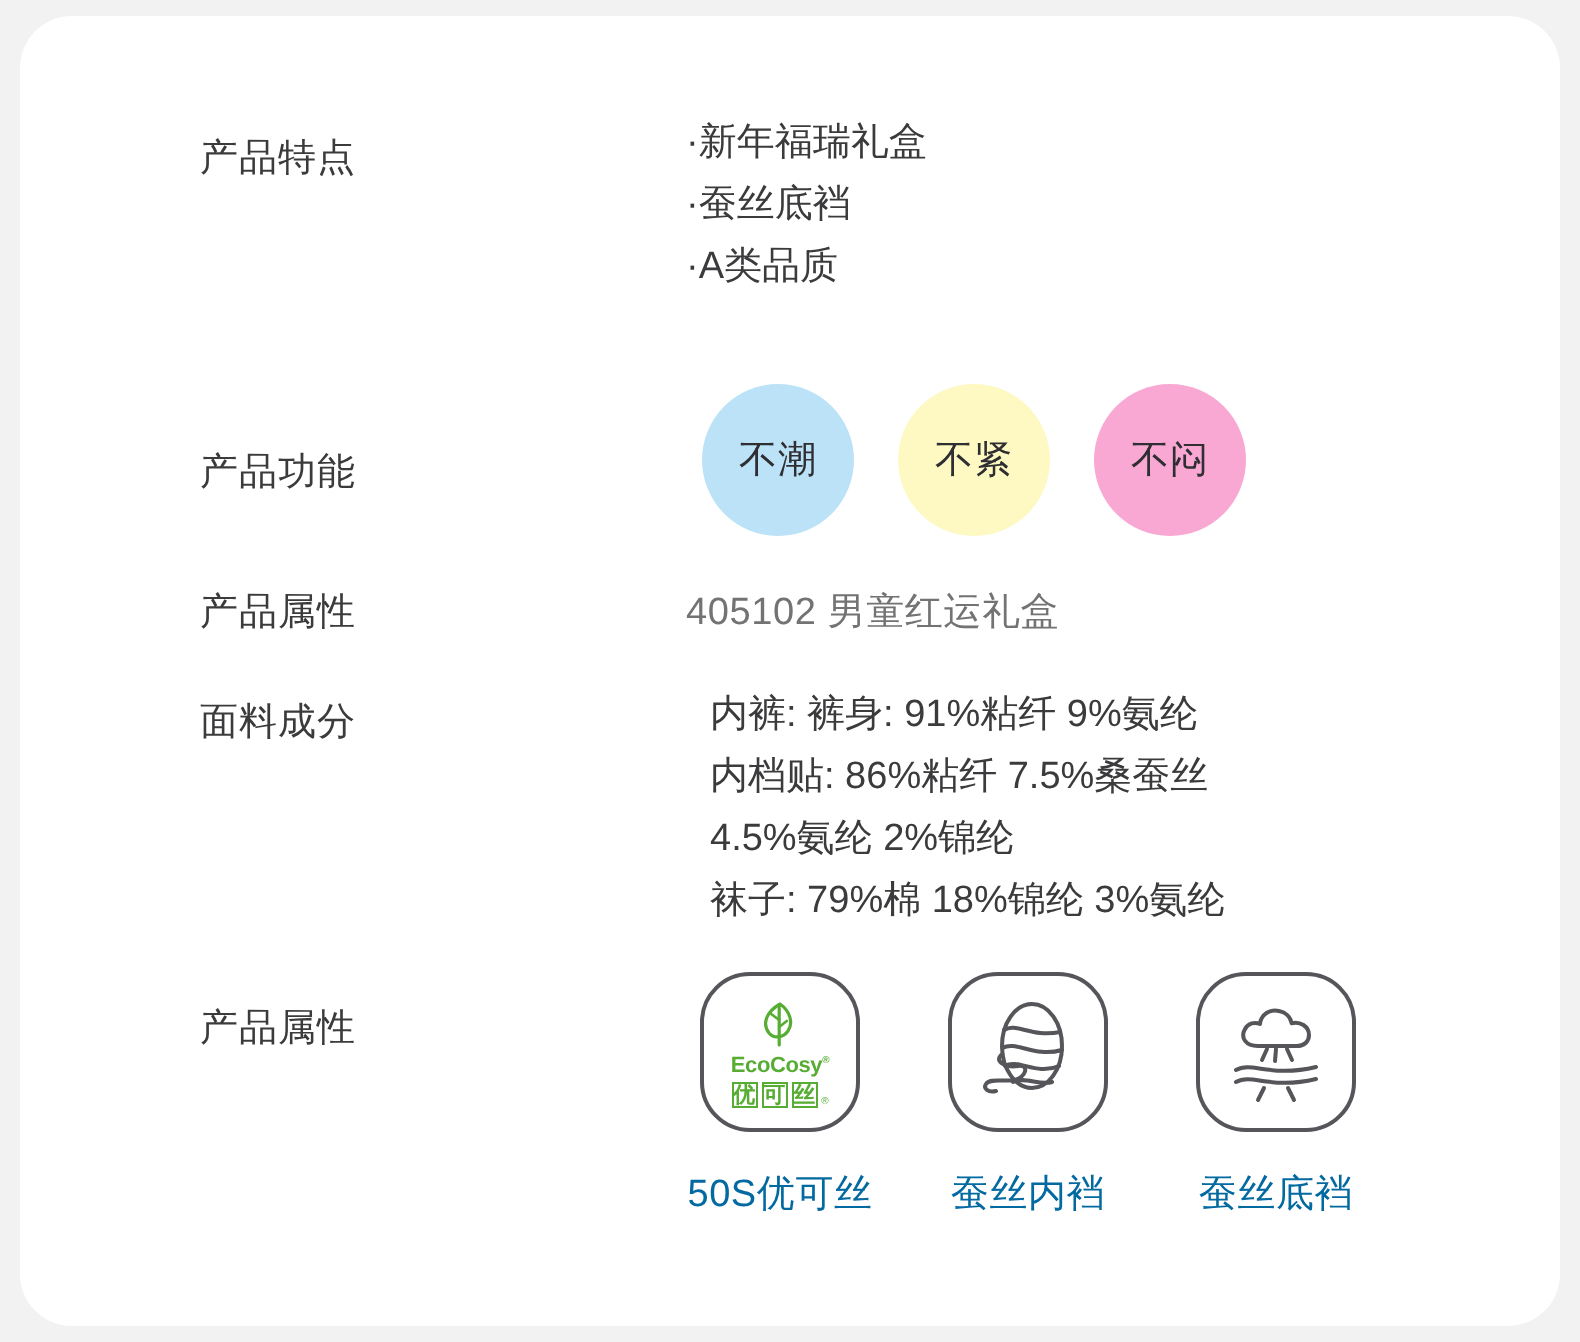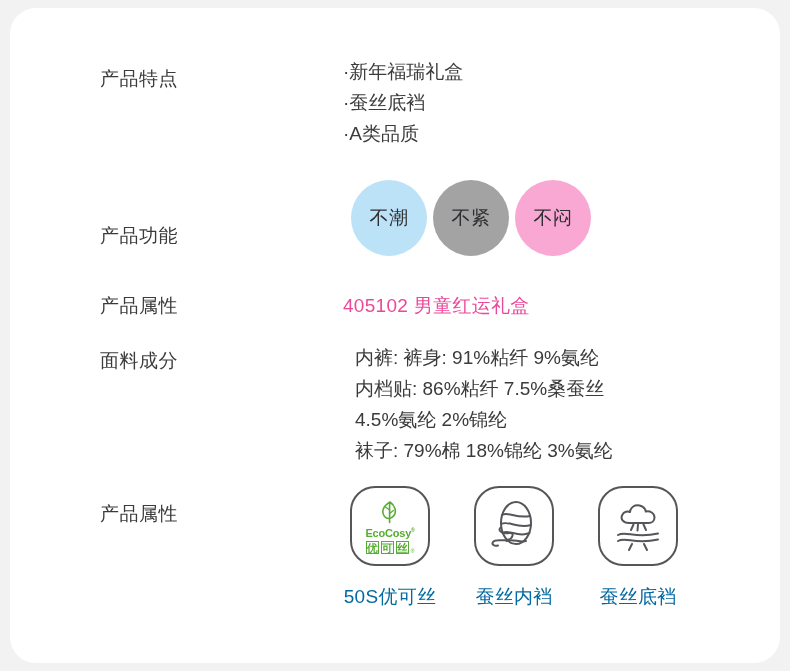--- a/index.html
+++ b/index.html
@@ -34,21 +34,21 @@
     font-size: 19px;
     color: #3b3b3d;
     letter-spacing: 0.5px;
     white-space: nowrap;
     margin-left: 44px;
   }
   .spec-value {
     position: absolute;
     left: 333px;
     font-size: 19px;
-    color: #ec4899;
+    color: #737373;
     letter-spacing: 0.3px;
     white-space: nowrap;
   }
 
   
   #row-features { top: 48px; }
   #features-label { top: 10px; }
   #features-list {
     position: absolute;
     left: 333px;
@@ -60,23 +60,23 @@
     line-height: 31px;
     white-space: nowrap;
   }
 
   
   #row-functions { top: 172px; }
   #functions-label { top: 43px; }
   #functions-badges {
     position: absolute;
     left: 341px;
-    top: 0;
-    display: flex;
-    gap: 6px;
+    top: 12px;
+    display: flex;
+    gap: 22px;
   }
   .func-badge {
     width: 76px;
     height: 76px;
     border-radius: 50%;
     display: flex;
     align-items: center;
     justify-content: center;
     font-size: 19px;
     color: #2f2f33;
@@ -185,21 +185,21 @@
       <div class="feature-item">·新年福瑞礼盒</div>
       <div class="feature-item">·蚕丝底裆</div>
       <div class="feature-item">·A类品质</div>
     </div>
   </div>
 
   <div class="spec-row" id="row-functions">
     <div class="spec-label" id="functions-label">产品功能</div>
     <div id="functions-badges">
       <div class="func-badge" id="badge-0" style="background: rgb(188, 226, 247);">不潮</div>
-      <div class="func-badge" id="badge-1" style="background: #a3a3a3;">不紧</div>
+      <div class="func-badge" id="badge-1" style="background: #fef9c3;">不紧</div>
       <div class="func-badge" id="badge-2" style="background: #f9a8d4;">不闷</div>
     </div>
   </div>
 
   <div class="spec-row" id="row-attr1">
     <div class="spec-label" id="attr1-label">产品属性</div>
     <div class="spec-value" id="attr1-value">405102 男童红运礼盒</div>
   </div>
 
   <div class="spec-row" id="row-fabric">

